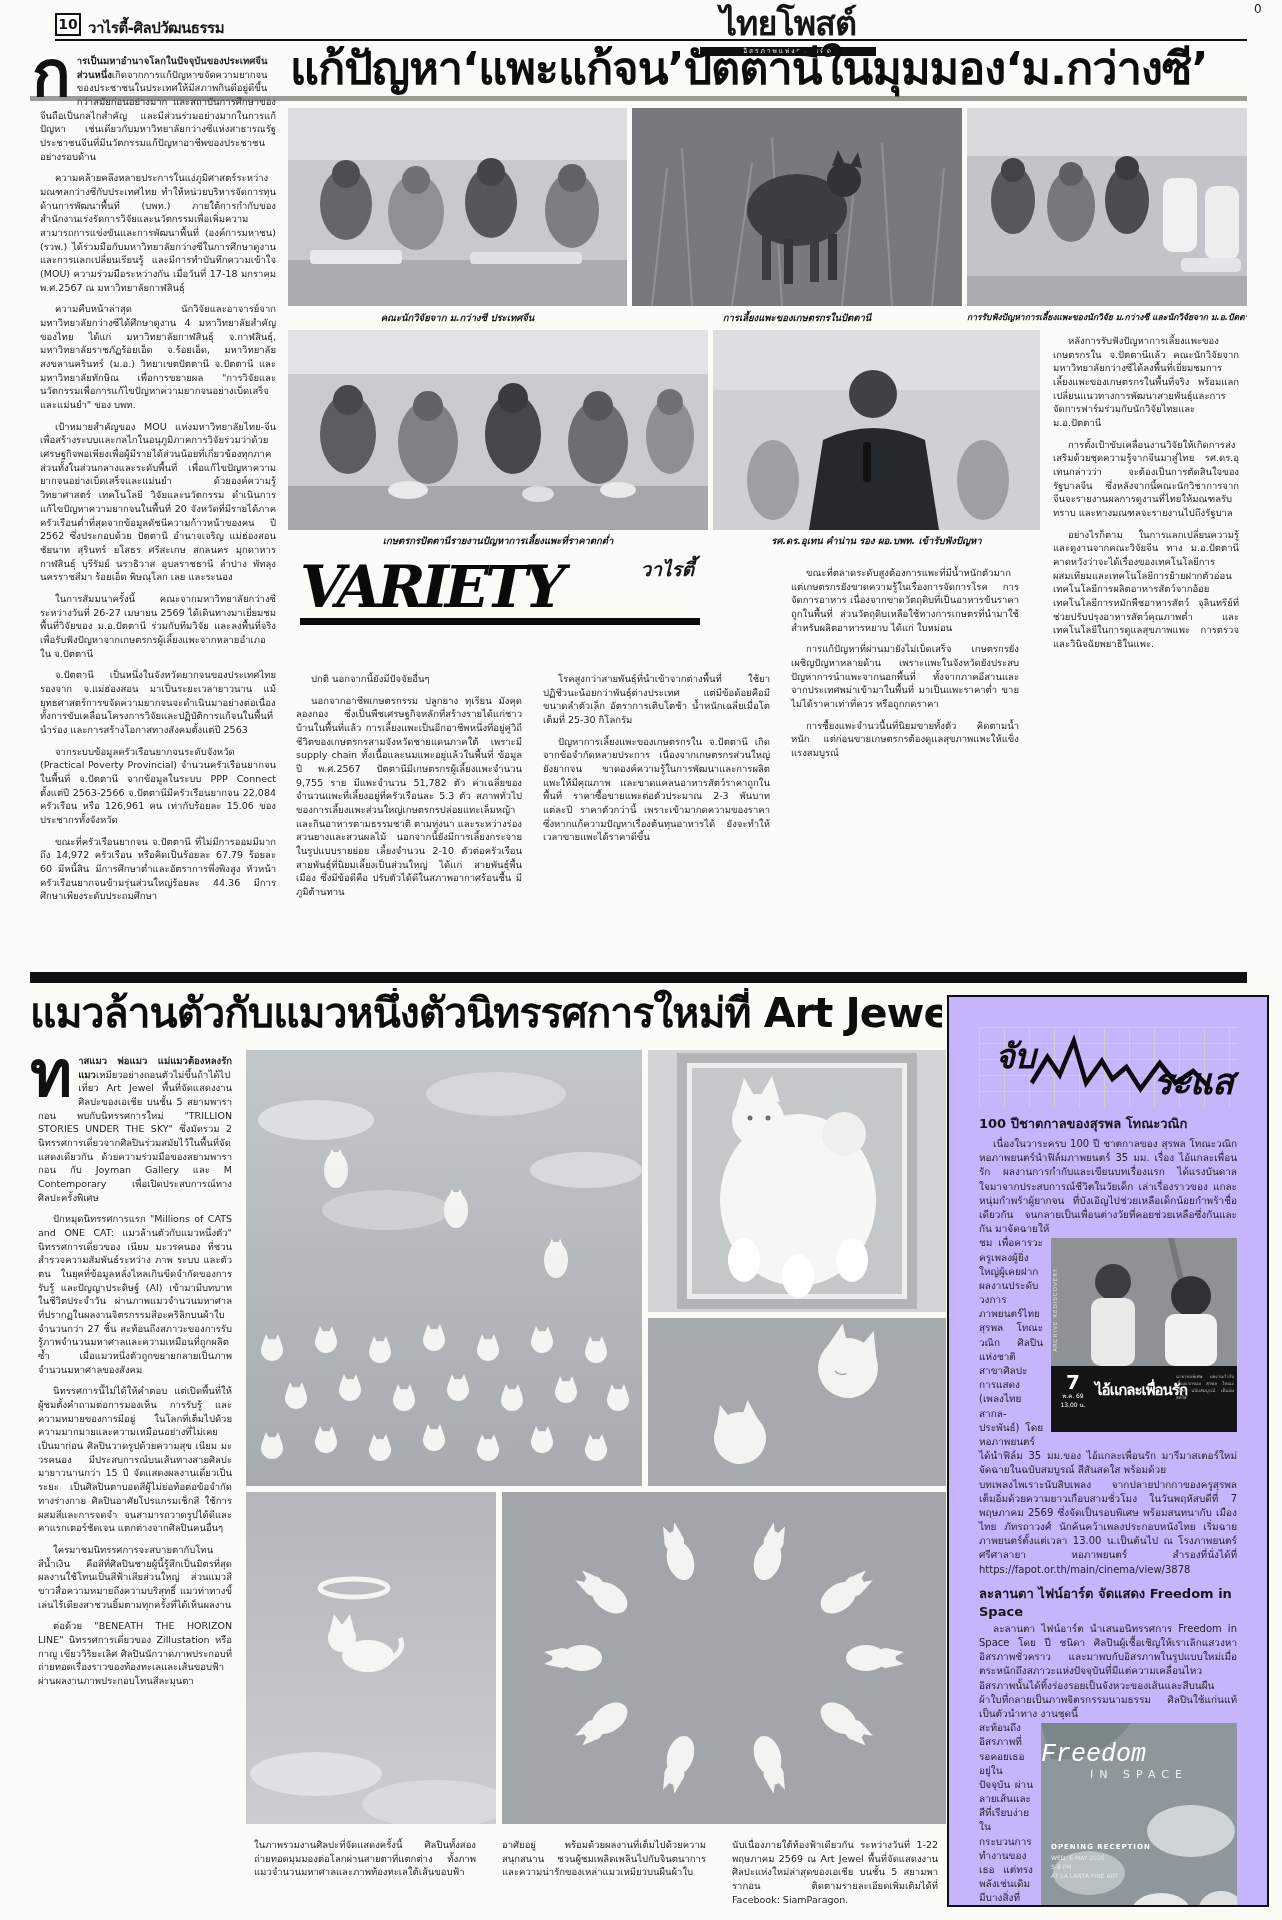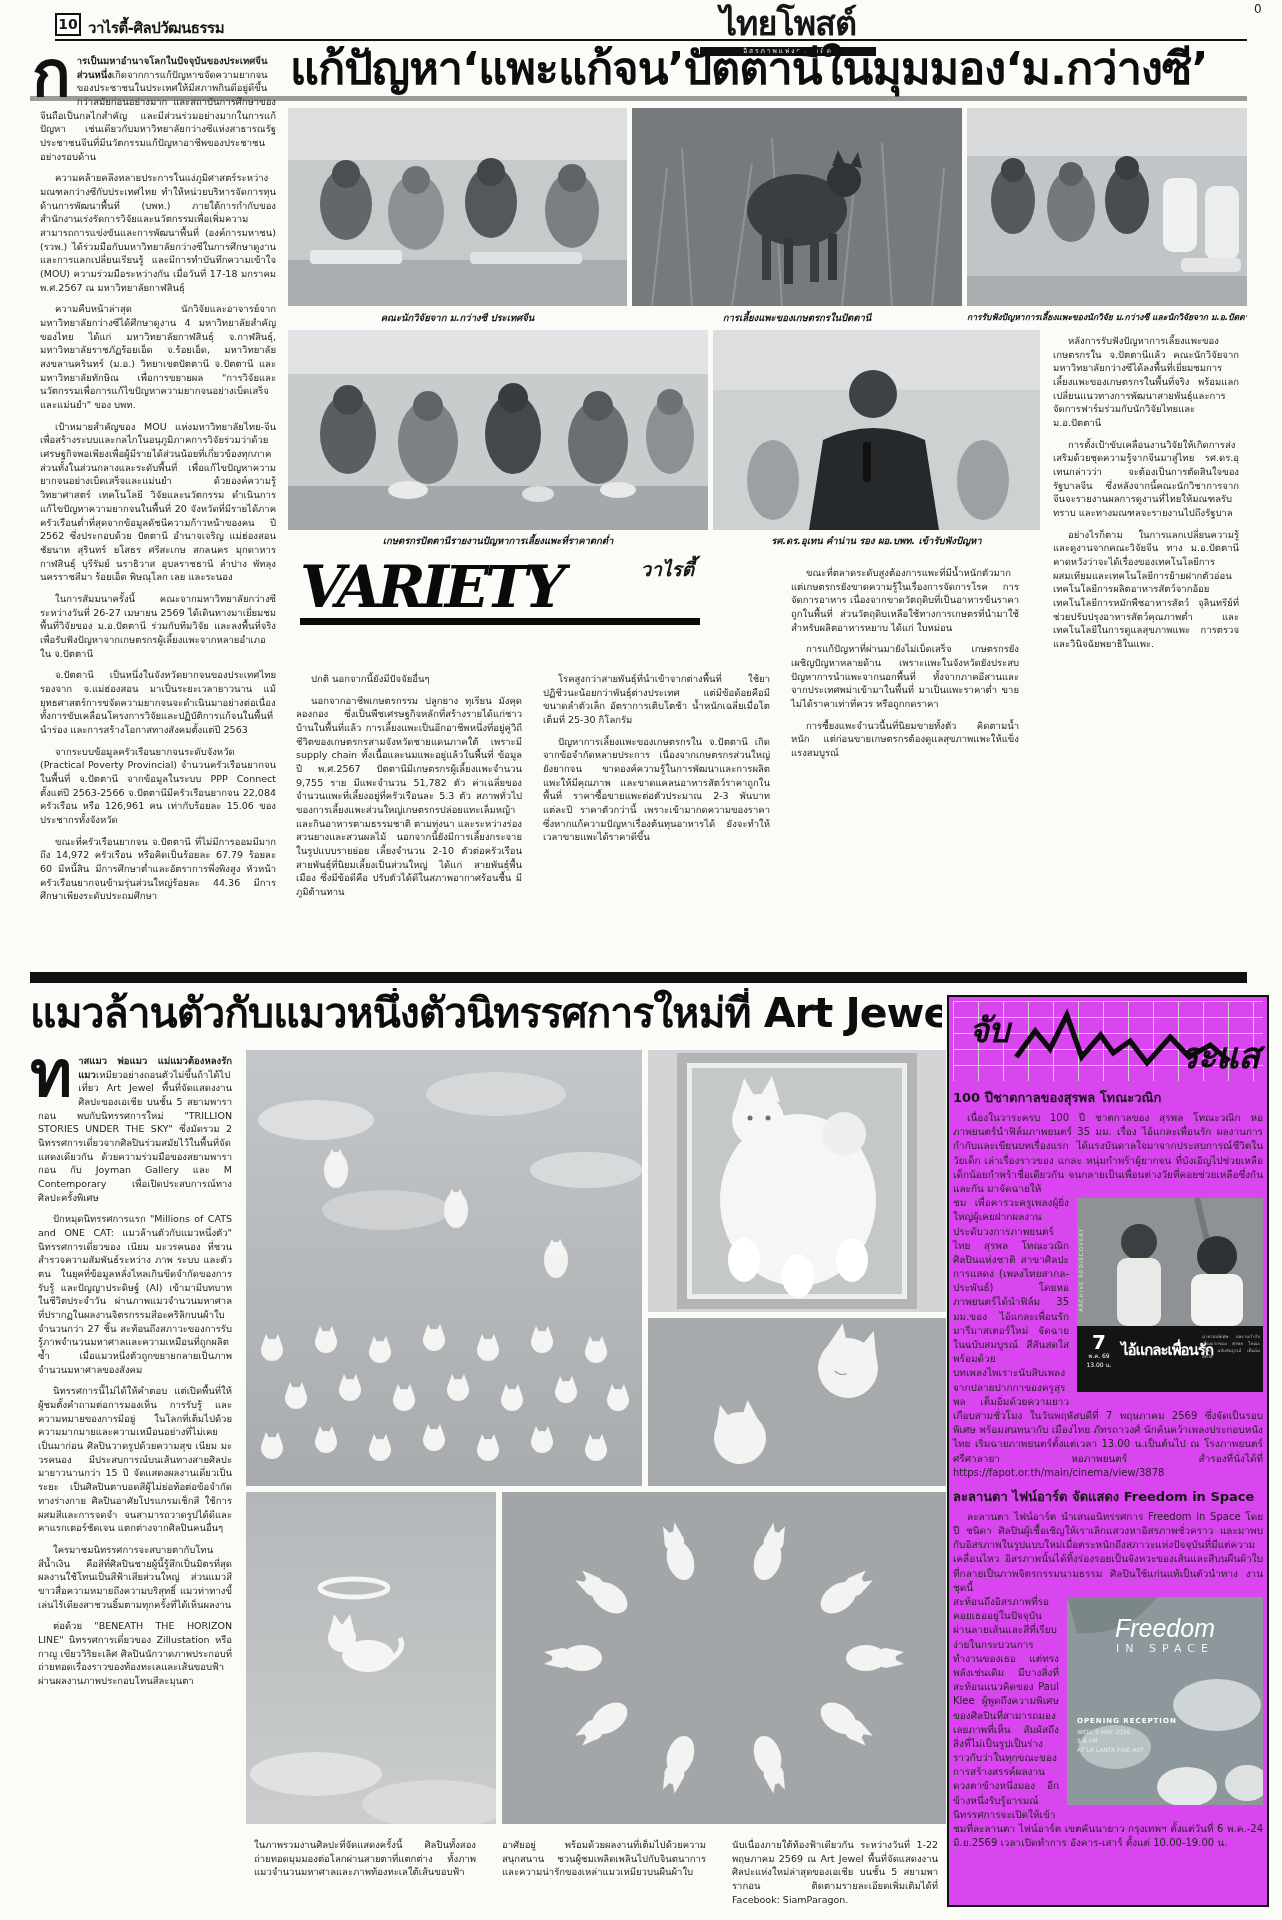--- a/index.html
+++ b/index.html
@@ -17,21 +17,21 @@
 .rule{background:#111}
 .grayband{background:#9b9b98}
 .pagenobox{border:2px solid #111;font-weight:bold;font-size:14px;text-align:center;line-height:19px;background:#fff}
 .sectionlabel{font-weight:bold;font-size:15px;letter-spacing:-.5px}
 .masthead{font-weight:900;font-size:34px;letter-spacing:-1px;text-align:center;line-height:1}
 .tagbar{background:#101010;color:#fff;font-size:6.5px;letter-spacing:2px;text-align:center;line-height:9px}
 .variety-wrap{position:relative;font-family:"DejaVu Serif",serif}
 .variety-latin{font-style:italic;font-weight:bold;font-size:58px;letter-spacing:-4px;line-height:1;color:#0a0a0a}
 .variety-thai{position:absolute;top:-4px;right:6px;font-family:"DejaVu Sans",sans-serif;font-weight:900;font-style:italic;font-size:19px}
 .variety-bar{height:7px;background:#0a0a0a;margin-top:2px}
-.trend-box{border:2px solid #111;background:#d946ef;padding:4px;overflow:hidden}
+.trend-box{border:2px solid #111;background:#c4b5fd;padding:30px;overflow:hidden}
 .grid-bg{position:relative;height:80px;background-image:linear-gradient(#cfcfcd 1px,transparent 1px),linear-gradient(90deg,#cfcfcd 1px,transparent 1px);background-size:25px 16px;margin-bottom:6px}
 .trend-logo{position:absolute;font-weight:900;font-style:italic;letter-spacing:-1px;color:#0c0c0c}
 .trend-title{font-size:13px;font-weight:bold;margin:6px 0 3px;clear:both}
 .trend-text{font-size:10px;line-height:1.42;text-align:justify;color:#242424}
 .trend-text p{text-indent:14px;margin:0}
 .trend-text p.noindent{text-indent:0}
 .fig-right{float:right;margin:2px 0 4px 8px;overflow:hidden}
 .poster1-top{background:#0e0e0e;color:#fff;height:56px;position:relative}
 .poster1-photo{position:relative;background:#8f9294;height:128px}
 .poster1-bottom{background:#141414;color:#fff;height:66px;position:relative}
@@ -396,21 +396,21 @@
       <div class="fig-right" style="width:196px;height:208px">
         <div class="poster2">
           <svg style="position:absolute;left:0;top:0;width:100%;height:100%" viewBox="0 0 196 208" preserveAspectRatio="none">
               <rect width="196" height="208" fill="#8e989c"></rect>
               <path d="M0 0 L90 0 Q60 40 10 36 Z" fill="#7b8689"></path>
               <ellipse cx="150" cy="108" rx="44" ry="26" fill="#cfd5d7"></ellipse>
               <ellipse cx="48" cy="150" rx="36" ry="22" fill="#b9c1c4"></ellipse>
               <ellipse cx="120" cy="190" rx="30" ry="20" fill="#e6e9ea"></ellipse>
               <ellipse cx="180" cy="186" rx="22" ry="18" fill="#dde1e2"></ellipse>
             </svg>
-          <div style="position:absolute;left:0;right:0;top:14px;text-align:center;font-family:Liberation Sans, sans-serif;font-style:italic;font-size:25px;color:#fff">Freedom</div>
+          <div style="position:absolute;left:0;right:0;top:14px;text-align:left;font-family:Liberation Mono, monospace;font-style:italic;font-size:25px;color:#fff">Freedom</div>
           <div style="position:absolute;left:0;right:0;top:44px;text-align:center;letter-spacing:6px;font-size:11px;color:#f2f2f2">IN SPACE</div>
           <div style="position:absolute;left:10px;top:120px;font-size:7px;font-weight:bold;color:#fff;letter-spacing:1px">OPENING RECEPTION</div>
           <div style="position:absolute;left:10px;top:131px;font-size:6px;color:#e8e8e8">WED, 6 MAY 2026</div>
           <div style="position:absolute;left:10px;top:140px;font-size:6px;color:#e8e8e8">5-8 PM</div>
           <div style="position:absolute;left:10px;top:149px;font-size:6px;color:#e8e8e8">AT LA LANTA FINE ART</div>
         </div>
       </div>
       <p class="noindent">สะท้อนถึงอิสรภาพที่รอคอยเธออยู่ในปัจจุบัน ผ่านลายเส้นและสีที่เรียบง่ายในกระบวนการทำงานของเธอ แต่ทรงพลังเช่นเดิม มีบางสิ่งที่สะท้อนแนวคิดของ Paul Klee ผู้พูดถึงความพิเศษของศิลปินที่สามารถมองเลยภาพที่เห็น สัมผัสถึงสิ่งที่ไม่เป็นรูปเป็นร่าง ราวกับว่าในทุกขณะของการสร้างสรรค์ผลงาน</p>
       <p class="noindent">ดวงตาข้างหนึ่งมอง อีกข้างหนึ่งรับรู้อารมณ์ นิทรรศการจะเปิดให้เข้าชมที่ละลานตา ไฟน์อาร์ต เขตคันนายาว กรุงเทพฯ ตั้งแต่วันที่ 6 พ.ค.-24 มิ.ย.2569 เวลาเปิดทำการ อังคาร-เสาร์ ตั้งแต่ 10.00-19.00 น.</p>
     </div>

